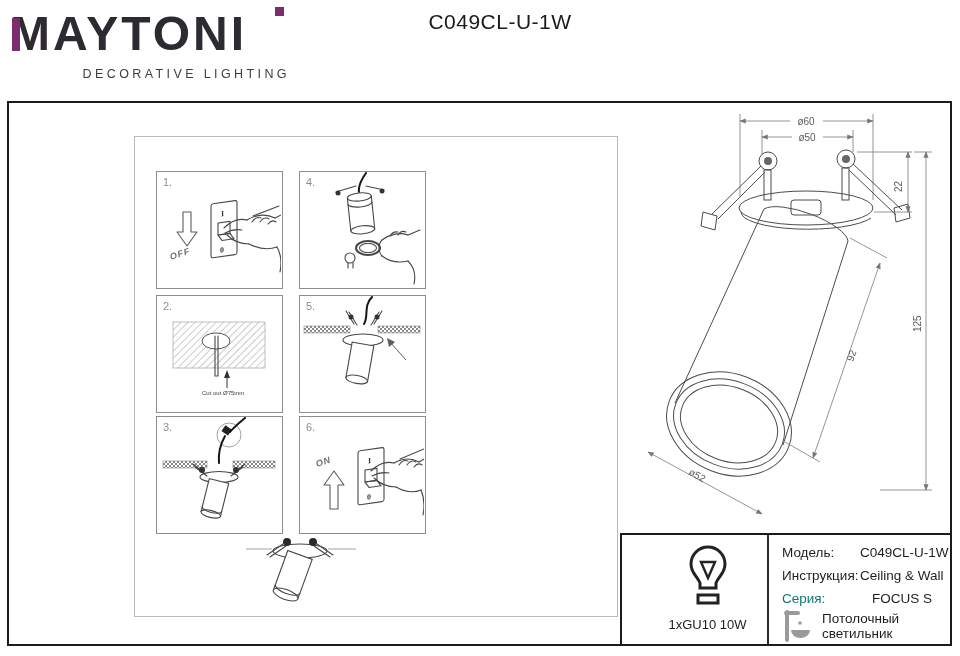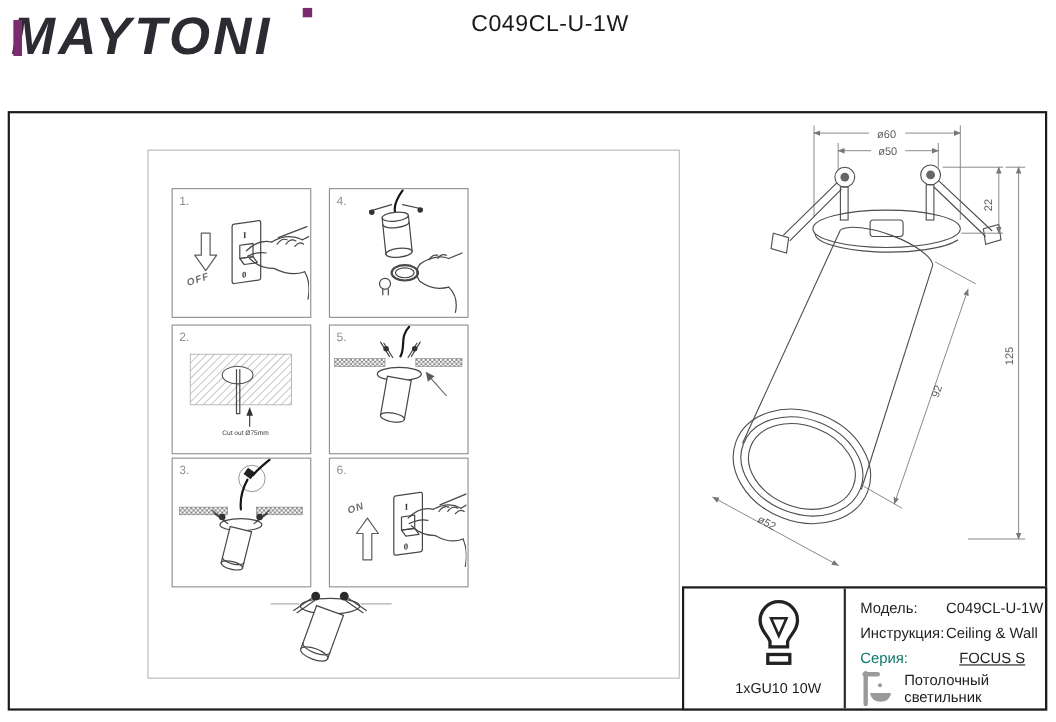--- a/index.html
+++ b/index.html
@@ -2,21 +2,21 @@
 <html><head>
 <meta charset="utf-8">
 <style>
   html,body{margin:0;padding:0;}
   body{
     width:960px;height:656px;position:relative;overflow:hidden;
     background:#ffffff;font-family:"Liberation Sans", sans-serif;color:#1d1d1d;
   }
   
   .logo{position:absolute;left:10px;top:10px;width:280px;height:82px;}
-  .logo-text{position:relative;font-size:48px;font-weight:bold;letter-spacing:3px;color:#2e2a32;line-height:1;font-style:italic;}
+  .logo-text{position:relative;font-size:48px;font-weight:bold;letter-spacing:3px;color:#2e2a32;line-height:1;}
   .m-bar{position:absolute;left:2px;top:8px;width:8px;height:33px;}
   .i-dot{position:absolute;right:6px;top:-3px;width:9px;height:9px;}
   .logo-tagline{position:absolute;right:0;top:57px;font-size:12.5px;letter-spacing:3.4px;color:#3d3d3d;}
   .doc-head{position:absolute;left:357px;top:6px;width:286px;text-align:center;}
   .doc-title{font-size:31px;color:#111;}
   .doc-model{font-size:21px;color:#1a1a1a;margin-top:4px;letter-spacing:0.5px;}
   
   .outer-box{position:absolute;left:7px;top:101px;width:945px;height:545px;border:2px solid #1b1b1b;box-sizing:border-box;background:#fff;}
   .inst-page{position:absolute;left:134px;top:136px;width:484px;height:481px;border:1px solid #b7b7b7;box-sizing:border-box;background:#fff;}
   .panel{position:absolute;width:127px;height:118px;border:1.5px solid #8d8d8d;box-sizing:border-box;background:#fff;}
@@ -38,21 +38,21 @@
   .spec-box{position:absolute;left:620px;top:533px;width:332px;height:113px;border:2px solid #1b1b1b;box-sizing:border-box;background:#fff;}
   .spec-divider{position:absolute;left:145px;top:0;bottom:0;width:2px;background:#2a2a2a;}
   .bulb-cell{position:absolute;left:0;top:0;width:171px;height:100%;text-align:center;}
   .bulb-cell svg{margin-top:8px;}
   .bulb-label{font-size:13px;color:#1c1c1c;margin-top:2px;}
   .spec-rows{position:absolute;left:160px;top:10px;right:6px;}
   .spec-row{display:flex;align-items:flex-end;margin-bottom:8px;font-size:13.5px;color:#1f1f1f;}
   .spec-label{width:78px;flex:none;}
   .spec-label.gray{color:#0f766e;}
   .spec-value{white-space:nowrap;}
-  .spec-value.indent{padding-left:12px;text-decoration:underline;}
+  .spec-value.indent{padding-left:12px;}
   .type-row{display:flex;align-items:center;margin-top:-4px;}
   .type-row svg{margin-right:10px;flex:none;}
   .type-text{font-size:13.5px;color:#1f1f1f;}
   .defs-svg{position:absolute;width:0;height:0;}
 </style>
 </head>
 <body>
 
 <svg class="defs-svg" aria-hidden="true">
   <defs>
@@ -72,20 +72,21 @@
 <div class="logo">
   <div class="logo-text">
     <span>MAYTONI</span>
     <svg class="m-bar" width="8" height="33">
         <rect width="8" height="33" fill="#7c2b6e"></rect>
       </svg>
     <svg class="i-dot" width="9" height="9">
         <rect width="9" height="9" fill="#7c2b6e"></rect>
       </svg>
   </div>
+  <div class="logo-tagline">DECORATIVE LIGHTING</div>
 </div>
 
 <div class="doc-head">
   <div class="doc-model">C049CL-U-1W</div>
 </div>
 
 <div class="outer-box"></div>
 
 <div class="inst-page">
 

